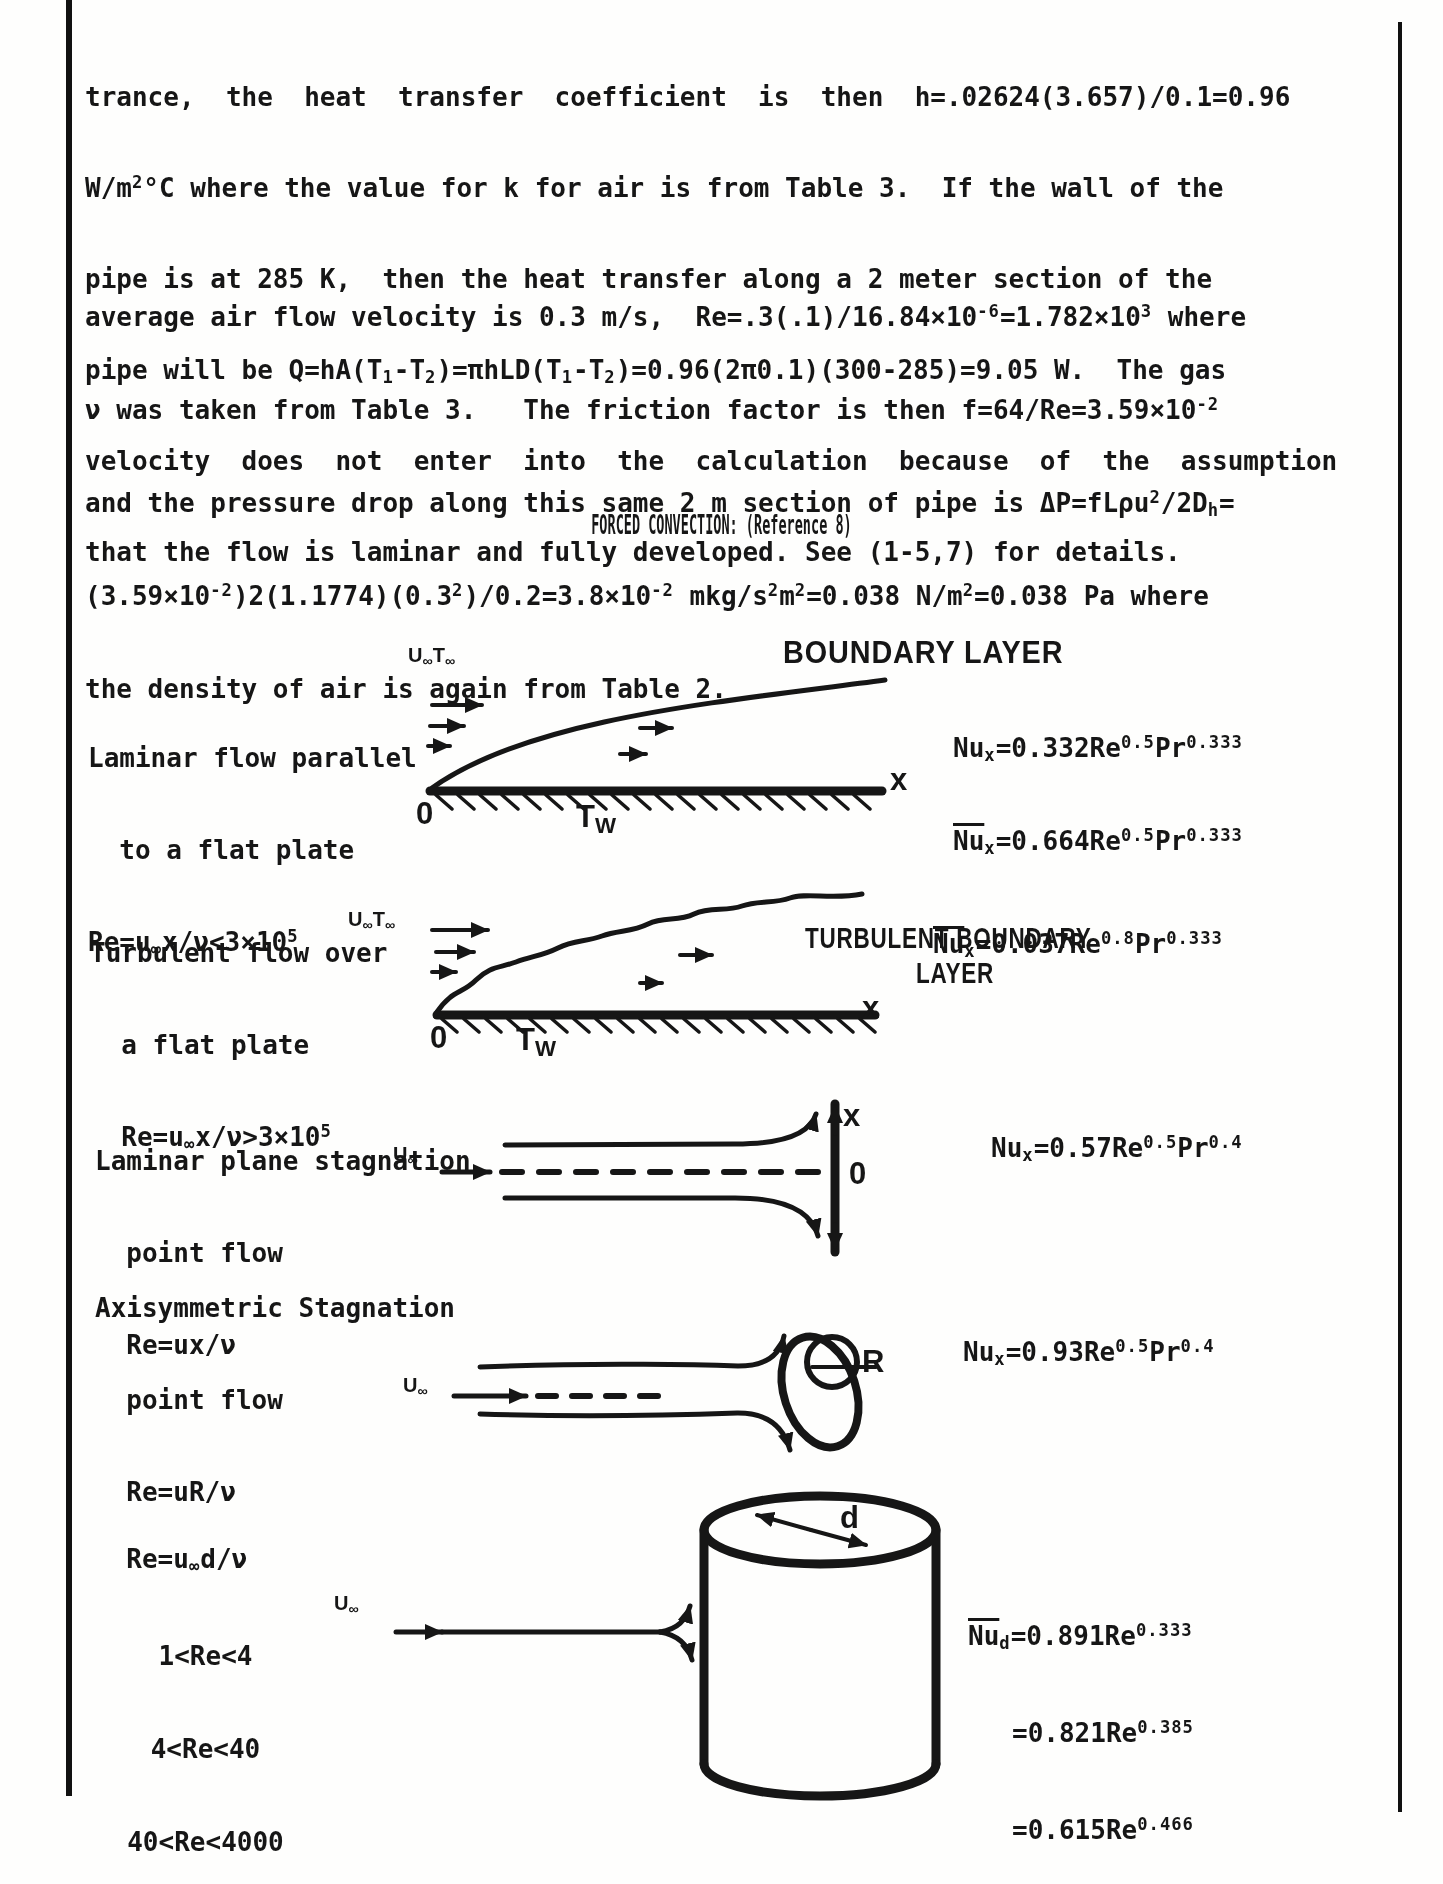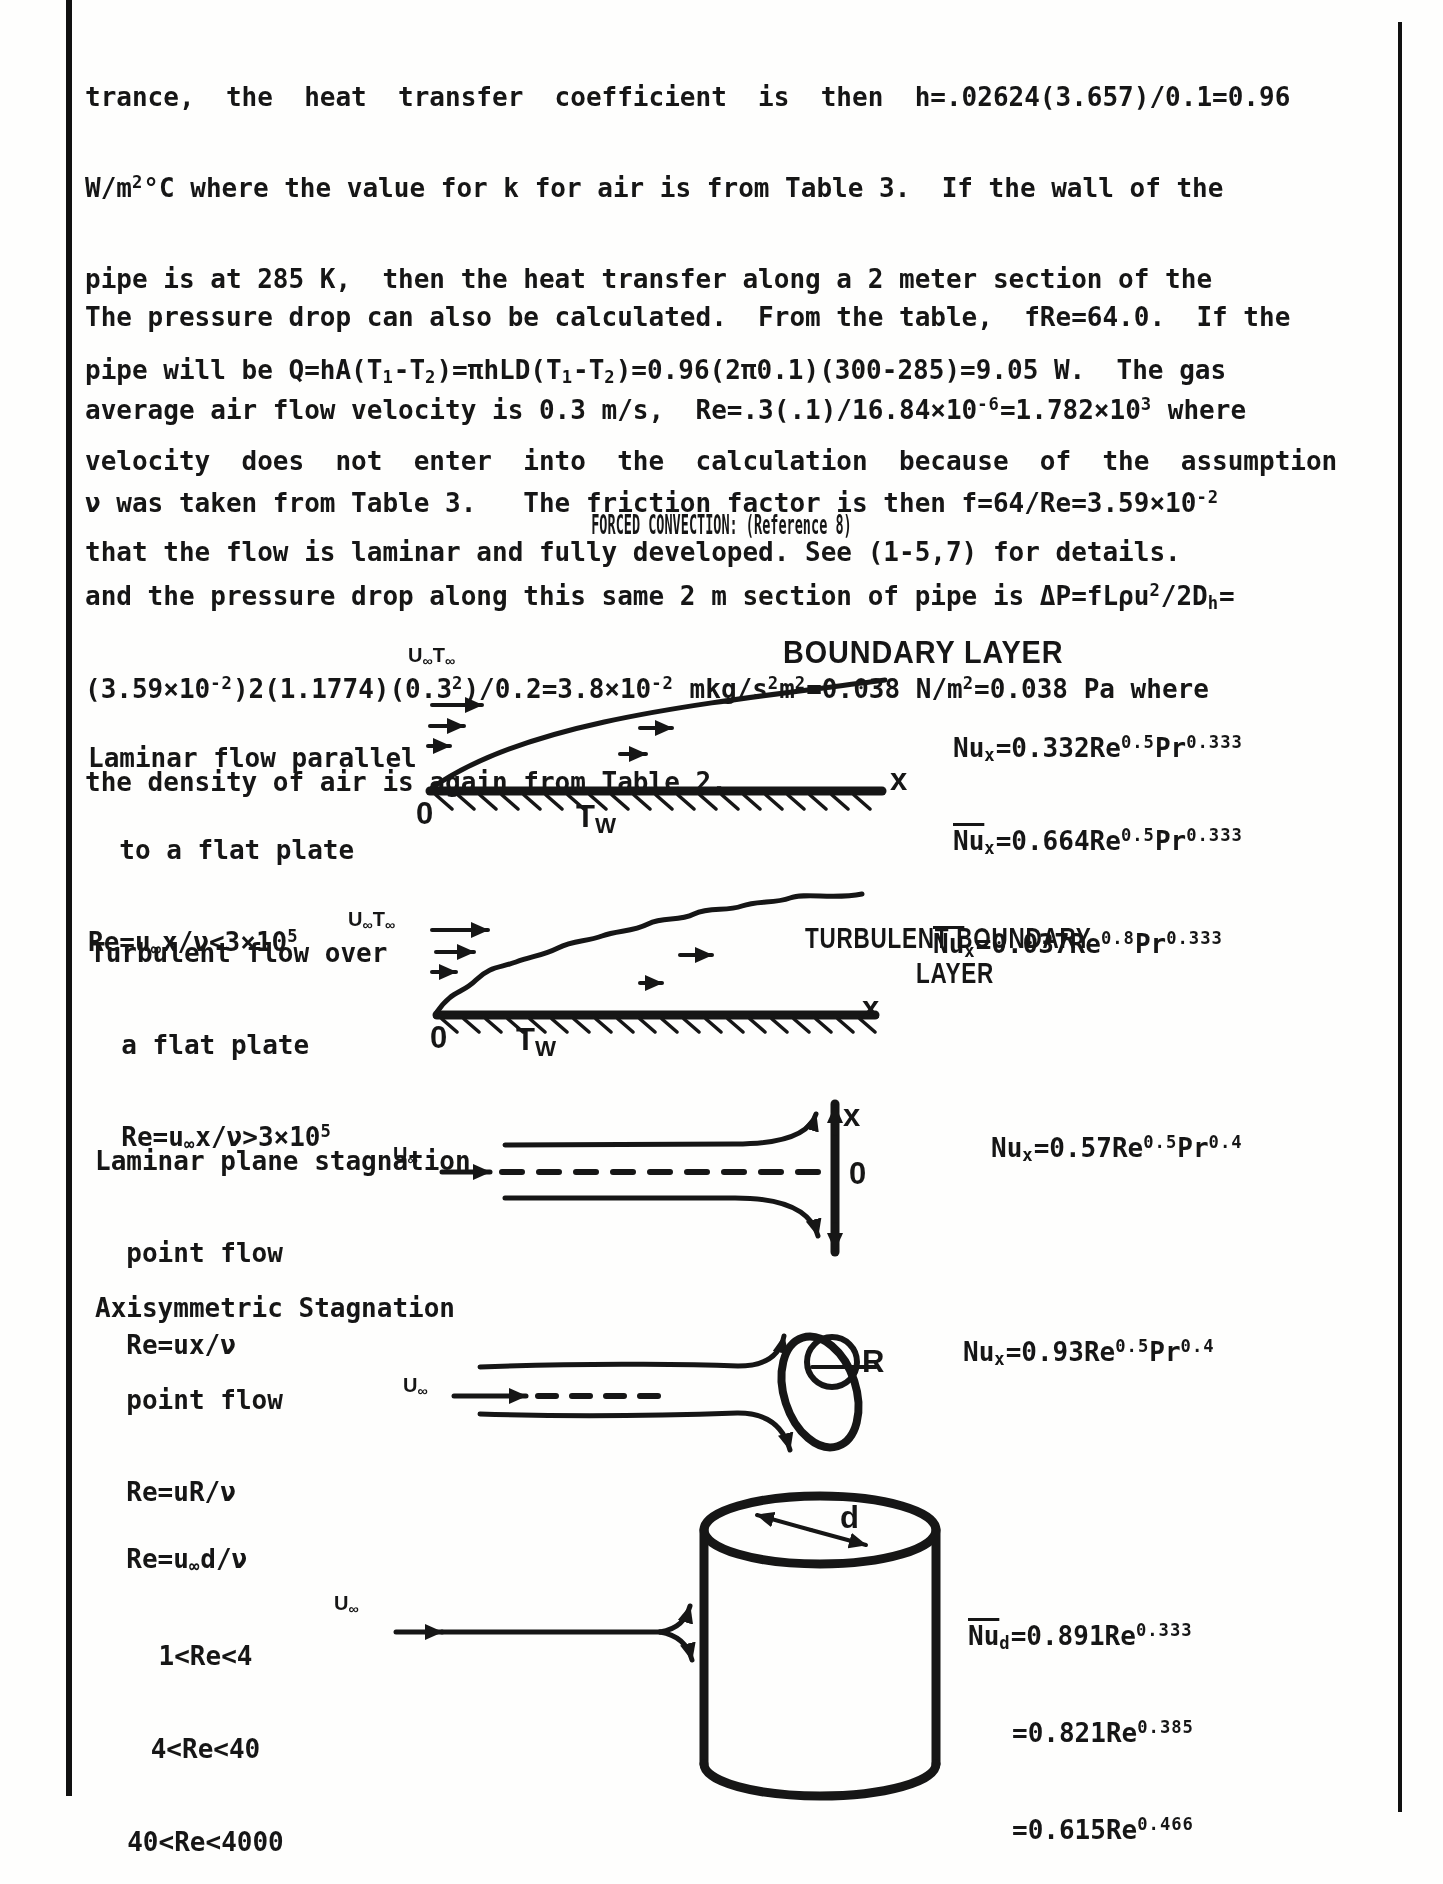--- a/index.html
+++ b/index.html
@@ -55,21 +55,20 @@
   <div class="mono para" style="left:85px;top:22px;">
     <div>trance,  the  heat  transfer  coefficient  is  then  h=.02624(3.657)/0.1=0.96</div>
     <div>W/m<sup>2</sup>°C where the value for k for air is from Table 3.  If the wall of the</div>
     <div>pipe is at 285 K,  then the heat transfer along a 2 meter section of the</div>
     <div>pipe will be Q=hA(T<sub>1</sub>-T<sub>2</sub>)=πhLD(T<sub>1</sub>-T<sub>2</sub>)=0.96(2π0.1)(300-285)=9.05 W.  The gas</div>
     <div>velocity  does  not  enter  into  the  calculation  because  of  the  assumption</div>
     <div>that the flow is laminar and fully developed. See (1-5,7) for details.</div>
   </div>
 
   <div class="mono para para2" style="left:85px;top:241px;">
-    <div>The pressure drop can also be calculated.  From the table,  fRe=64.0.  If the</div>
     <div>average air flow velocity is 0.3 m/s,  Re=.3(.1)/16.84×10<sup>-6</sup>=1.782×10<sup>3</sup> where</div>
     <div>ν was taken from Table 3.   The friction factor is then f=64/Re=3.59×10<sup>-2</sup></div>
     <div>and the pressure drop along this same 2 m section of pipe is ΔP=fLρu<sup>2</sup>/2D<sub>h</sub>=</div>
     <div>(3.59×10<sup>-2</sup>)2(1.1774)(0.3<sup>2</sup>)/0.2=3.8×10<sup>-2</sup> mkg/s<sup>2</sup>m<sup>2</sup>=0.038 N/m<sup>2</sup>=0.038 Pa where</div>
     <div>the density of air is again from Table 2.</div>
   </div>
 
   <div class="headwrap">
     <span class="mono heading">FORCED CONVECTION: (Reference 8)</span>
   </div>

